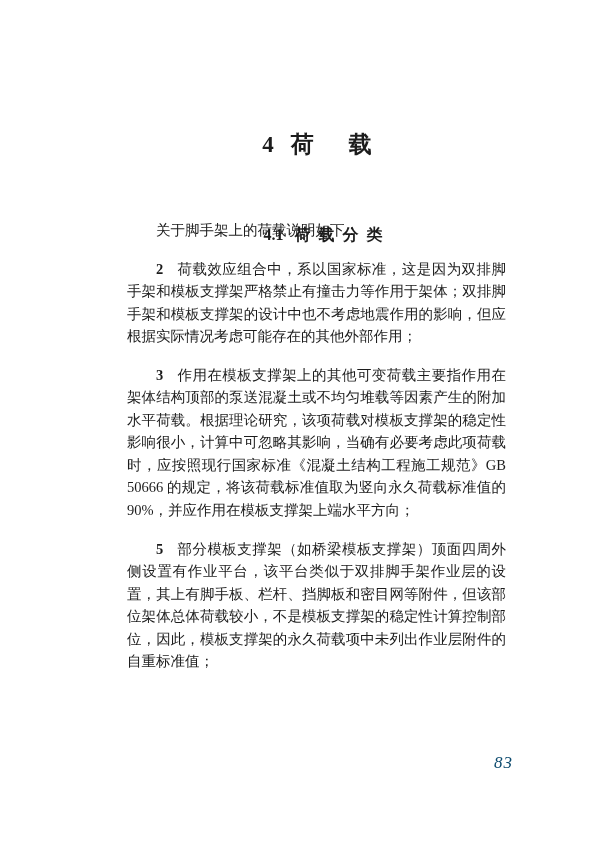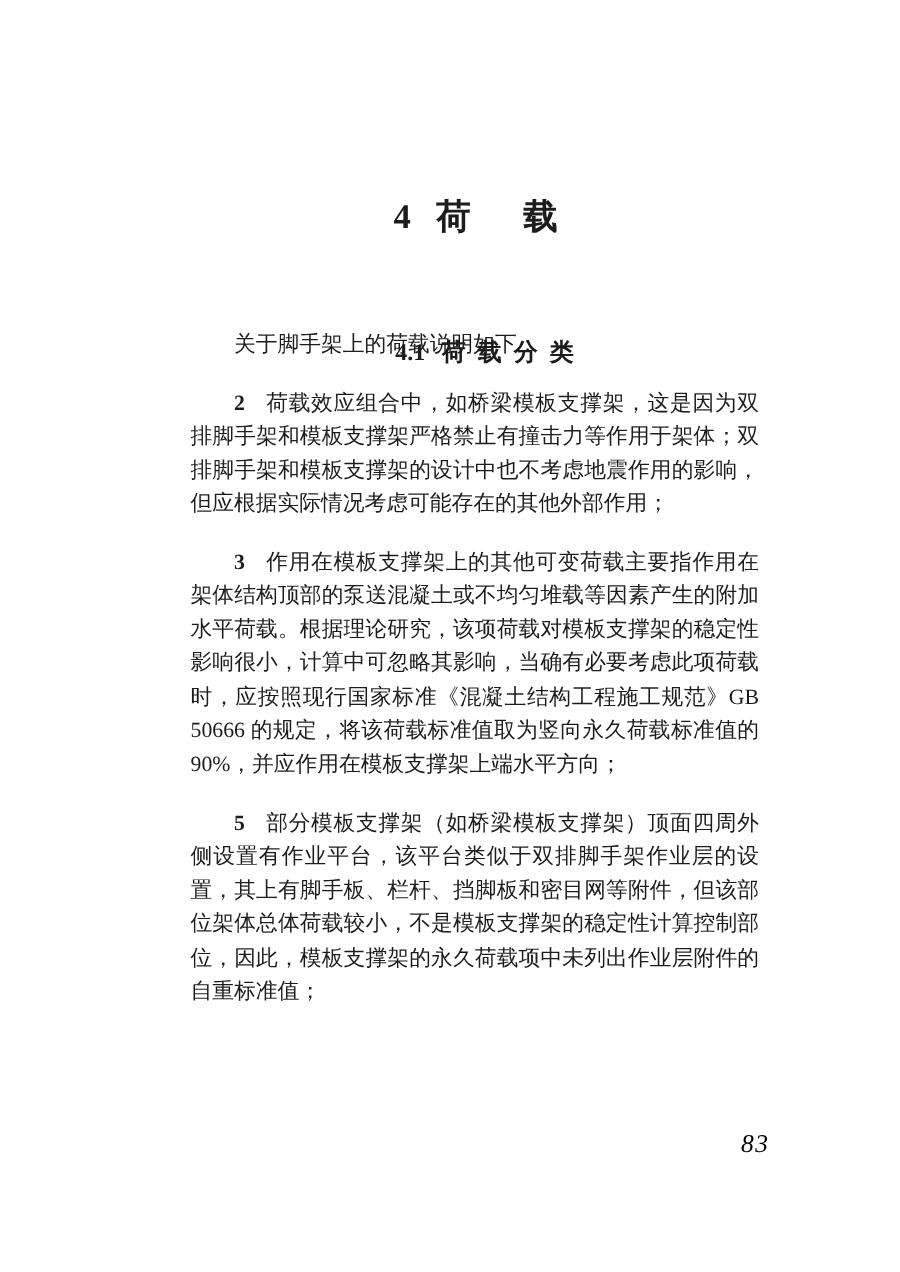--- a/index.html
+++ b/index.html
@@ -58,41 +58,41 @@
     margin-right: 0.95em;
   }
   .para-num:empty { display: none; margin: 0; }
   .page-num {
     position: absolute;
     top: 753px;
     left: 494px;
     font-size: 17px;
     font-style: italic;
     letter-spacing: 1px;
-    color: #000000;
+    color: #0c4a6e;
   }
 </style>
 </head>
 <body>
 
 <div class="page">
 
   <div class="chapter-heading">
     <span class="ch-num">4</span><span class="ch-w1">荷</span><span class="ch-w2">载</span>
   </div>
 
   <div class="section-heading">
     <span class="sec-num">4.1</span><span class="sec-title">荷 载 分 类</span>
   </div>
 
   <div class="body-text">
     <p class="para"><span class="para-body">关于脚手架上的荷载说明如下：</span></p>
 
 
-    <p class="para"><span class="para-num">2</span><span class="para-body">荷载效应组合中，如桥梁模板支撑架，这是因为双排脚手架和模板支撑架严格禁止有撞击力等作用于架体；双排脚手架和模板支撑架的设计中也不考虑地震作用的影响，但应根据实际情况考虑可能存在的其他外部作用；</span></p>
+    <p class="para"><span class="para-num">2</span><span class="para-body">荷载效应组合中，系以国家标准，这是因为双排脚手架和模板支撑架严格禁止有撞击力等作用于架体；双排脚手架和模板支撑架的设计中也不考虑地震作用的影响，但应根据实际情况考虑可能存在的其他外部作用；</span></p>
 
     <p class="para"><span class="para-num">3</span><span class="para-body">作用在模板支撑架上的其他可变荷载主要指作用在架体结构顶部的泵送混凝土或不均匀堆载等因素产生的附加水平荷载。根据理论研究，该项荷载对模板支撑架的稳定性影响很小，计算中可忽略其影响，当确有必要考虑此项荷载时，应按照现行国家标准《混凝土结构工程施工规范》GB 50666 的规定，将该荷载标准值取为竖向永久荷载标准值的 90%，并应作用在模板支撑架上端水平方向；</span></p>
 
 
     <p class="para"><span class="para-num">5</span><span class="para-body">部分模板支撑架（如桥梁模板支撑架）顶面四周外侧设置有作业平台，该平台类似于双排脚手架作业层的设置，其上有脚手板、栏杆、挡脚板和密目网等附件，但该部位架体总体荷载较小，不是模板支撑架的稳定性计算控制部位，因此，模板支撑架的永久荷载项中未列出作业层附件的自重标准值；</span></p>
   </div>
 
   <div class="page-num">83</div>
 
 </div>

